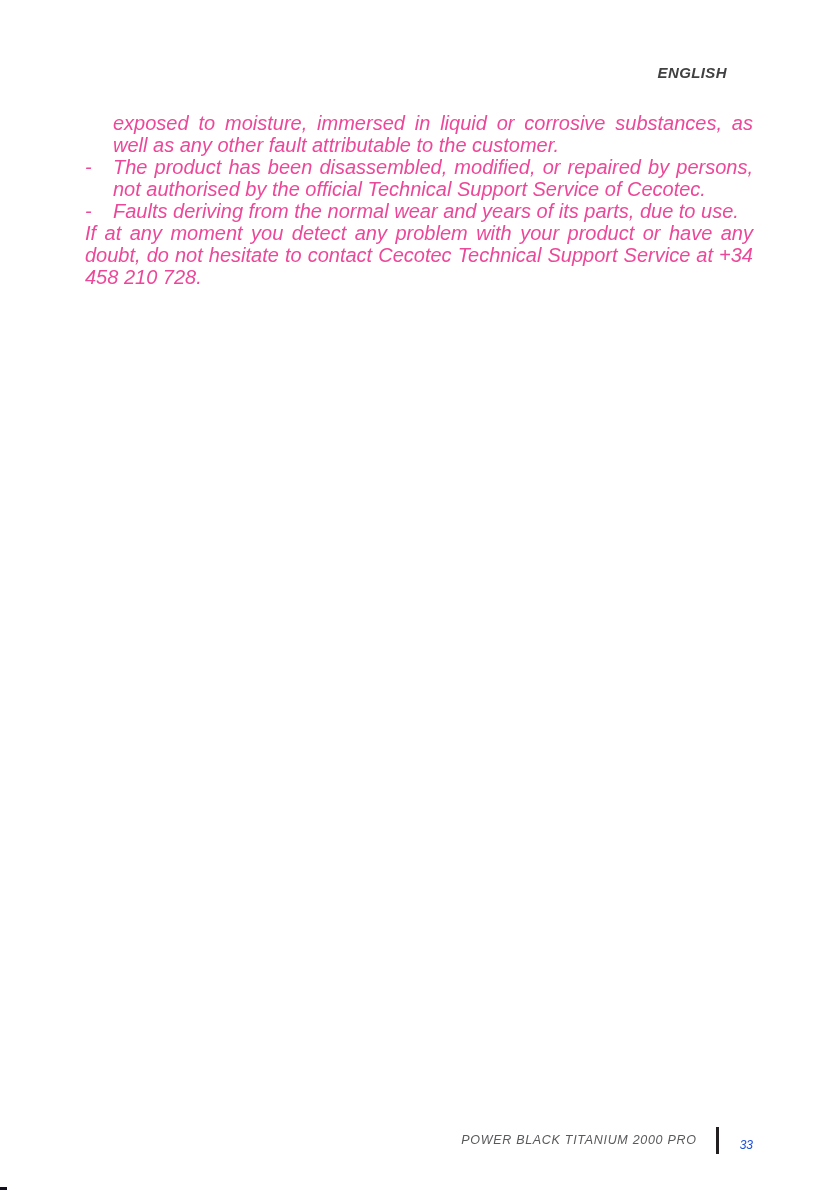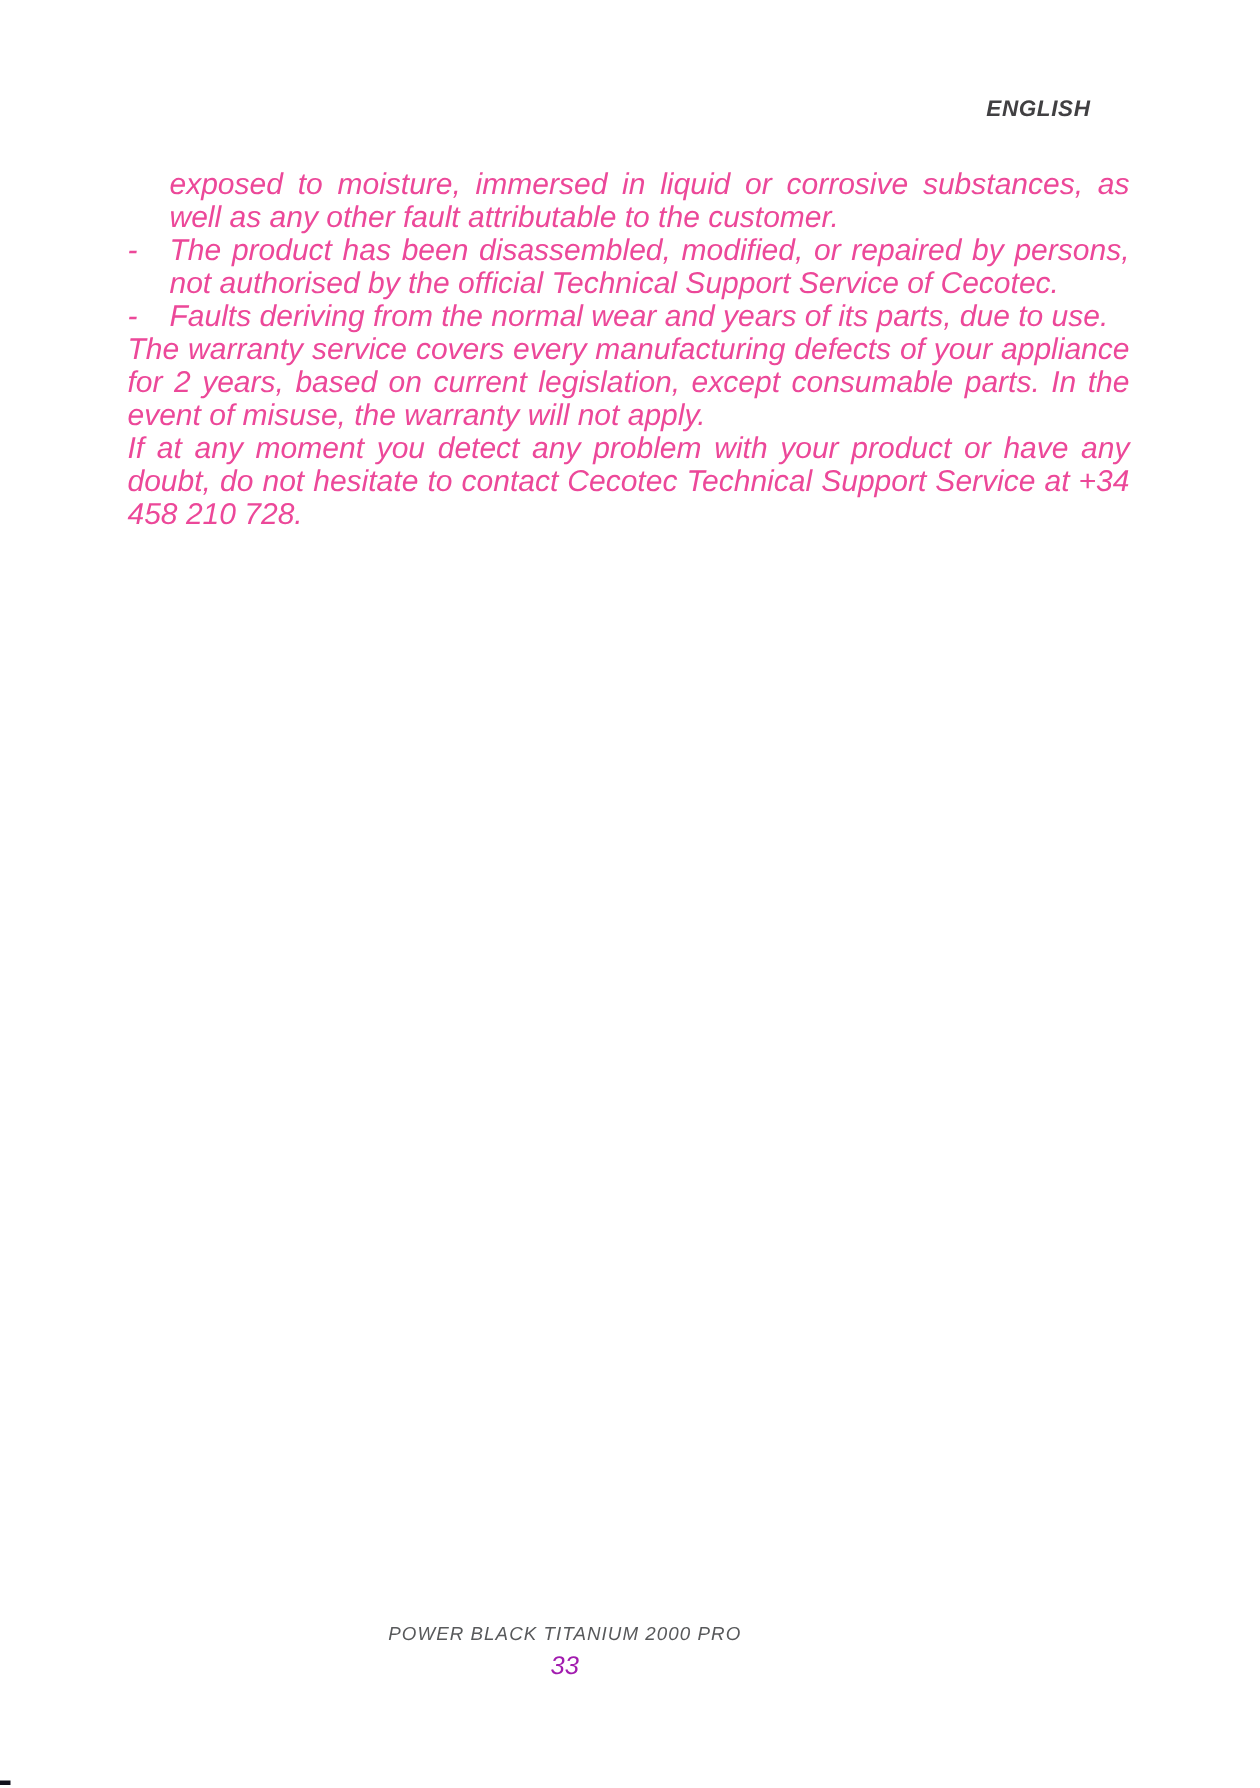--- a/index.html
+++ b/index.html
@@ -38,45 +38,44 @@
   .content p { margin: 0; }
   .cont-paragraph { padding-left: 28px; }
   .bullet-item { display: flex; }
   .bullet-item .marker {
     flex: 0 0 28px;
     text-align: left;
   }
   .bullet-item .bullet-text { flex: 1 1 auto; }
   .page-footer {
     position: absolute;
-    top: 1085px;
+    top: 1126px;
     left: 0;
     right: 87px;
     height: 28px;
     display: flex;
     align-items: center;
-    justify-content: center;
+    justify-content: flex-end;
     color: #58595b;
-    flex-direction: column;
   }
   .footer-product {
     font-size: 12.5px;
     letter-spacing: 0.7px;
     color: #58595b;
   }
   .footer-divider {
     width: 3px;
     height: 27px;
     background: #231f20;
     margin-left: 19px;
     margin-right: 21px;
   }
   .footer-page-number {
-    font-size: 17px;
-    color: #a21caf;
+    font-size: 12px;
+    color: #1d4ed8;
     position: relative;
     top: 5px;
   }
   .corner-mark {
     position: absolute;
     left: 0;
     bottom: 2px;
     width: 7px;
     height: 3px;
     background: #11101c;
@@ -96,21 +95,20 @@
     <div class="bullet-item">
       <span class="marker">-</span>
       <p class="bullet-text">The product has been disassembled, modified, or repaired by persons, not authorised by the official Technical Support Service of Cecotec.</p>
     </div>
 
     <div class="bullet-item">
       <span class="marker">-</span>
       <p class="bullet-text">Faults deriving from the normal wear and years of its parts, due to use.</p>
     </div>
 
-    <p>The warranty service covers every manufacturing defects of your appliance for 2 years, based on current legislation, except consumable parts. In the event of misuse, the warranty will not apply.</p>
 
     <p>If at any moment you detect any problem with your product or have any doubt, do not hesitate to contact Cecotec Technical Support Service at +34 458 210 728.</p>
 
   </main>
 
   <footer class="page-footer">
     <span class="footer-product">POWER BLACK TITANIUM 2000 PRO</span>
     <span class="footer-divider"></span>
     <span class="footer-page-number">33</span>
   </footer>

